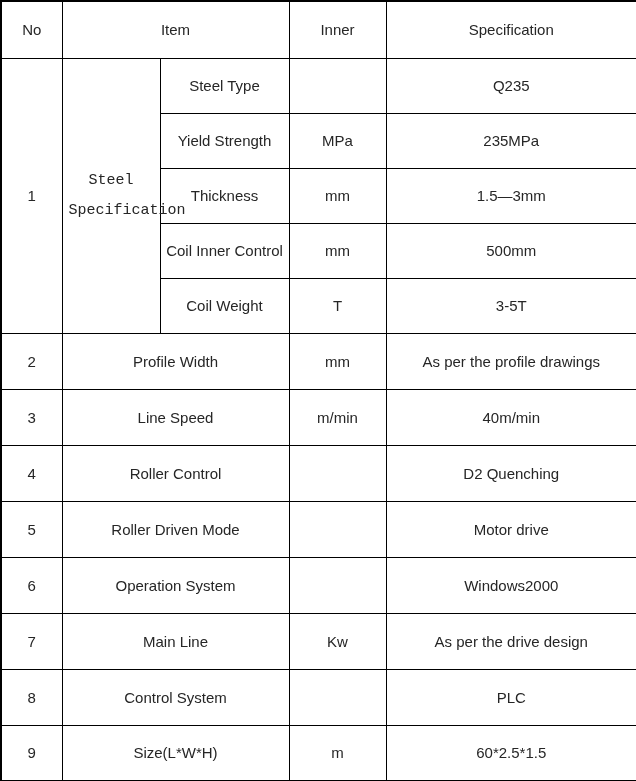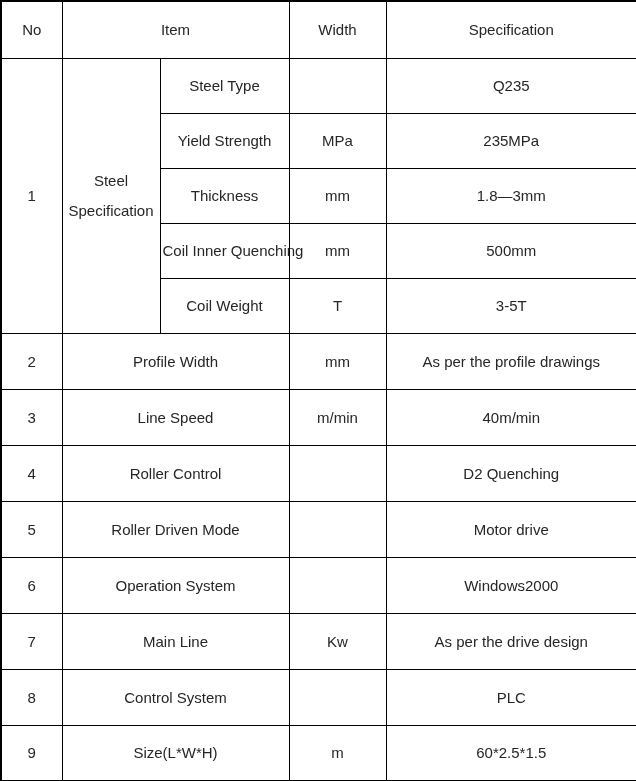--- a/index.html
+++ b/index.html
@@ -30,61 +30,62 @@
     overflow: visible;
     background: #ffffff;
   }
   .spec-table thead tr { height: 57px; }
   .spec-table tr.sub-row { height: 55px; }
   .spec-table tr.main-row { height: 56px; }
   .spec-table td.group-item-cell {
     white-space: normal;
     line-height: 2;
     padding: 3px 6px;
+    font-family: Liberation Mono, monospace;
   }
 </style>
 </head>
 <body>
 
 <table class="spec-table">
   <colgroup>
     <col style="width:61px">
     <col style="width:98px">
     <col style="width:129px">
     <col style="width:97px">
     <col style="width:251px">
   </colgroup>
   <thead>
     <tr>
       <th>No</th>
       <th colspan="2">Item</th>
-      <th>Width</th>
+      <th>Inner</th>
       <th>Specification</th>
     </tr>
   </thead>
   <tbody>
     <tr class="sub-row">
       <td rowspan="5">1</td>
       <td rowspan="5" class="group-item-cell">Steel Specification</td>
       <td>Steel Type</td>
       <td></td>
       <td>Q235</td>
     </tr>
     <tr class="sub-row">
       <td>Yield Strength</td>
       <td>MPa</td>
       <td>235MPa</td>
     </tr>
     <tr class="sub-row">
       <td>Thickness</td>
       <td>mm</td>
-      <td>1.8—3mm</td>
+      <td>1.5—3mm</td>
     </tr>
     <tr class="sub-row">
-      <td>Coil Inner Quenching</td>
+      <td>Coil Inner Control</td>
       <td>mm</td>
       <td>500mm</td>
     </tr>
     <tr class="sub-row">
       <td>Coil Weight</td>
       <td>T</td>
       <td>3-5T</td>
     </tr>
 
     <tr class="main-row">

